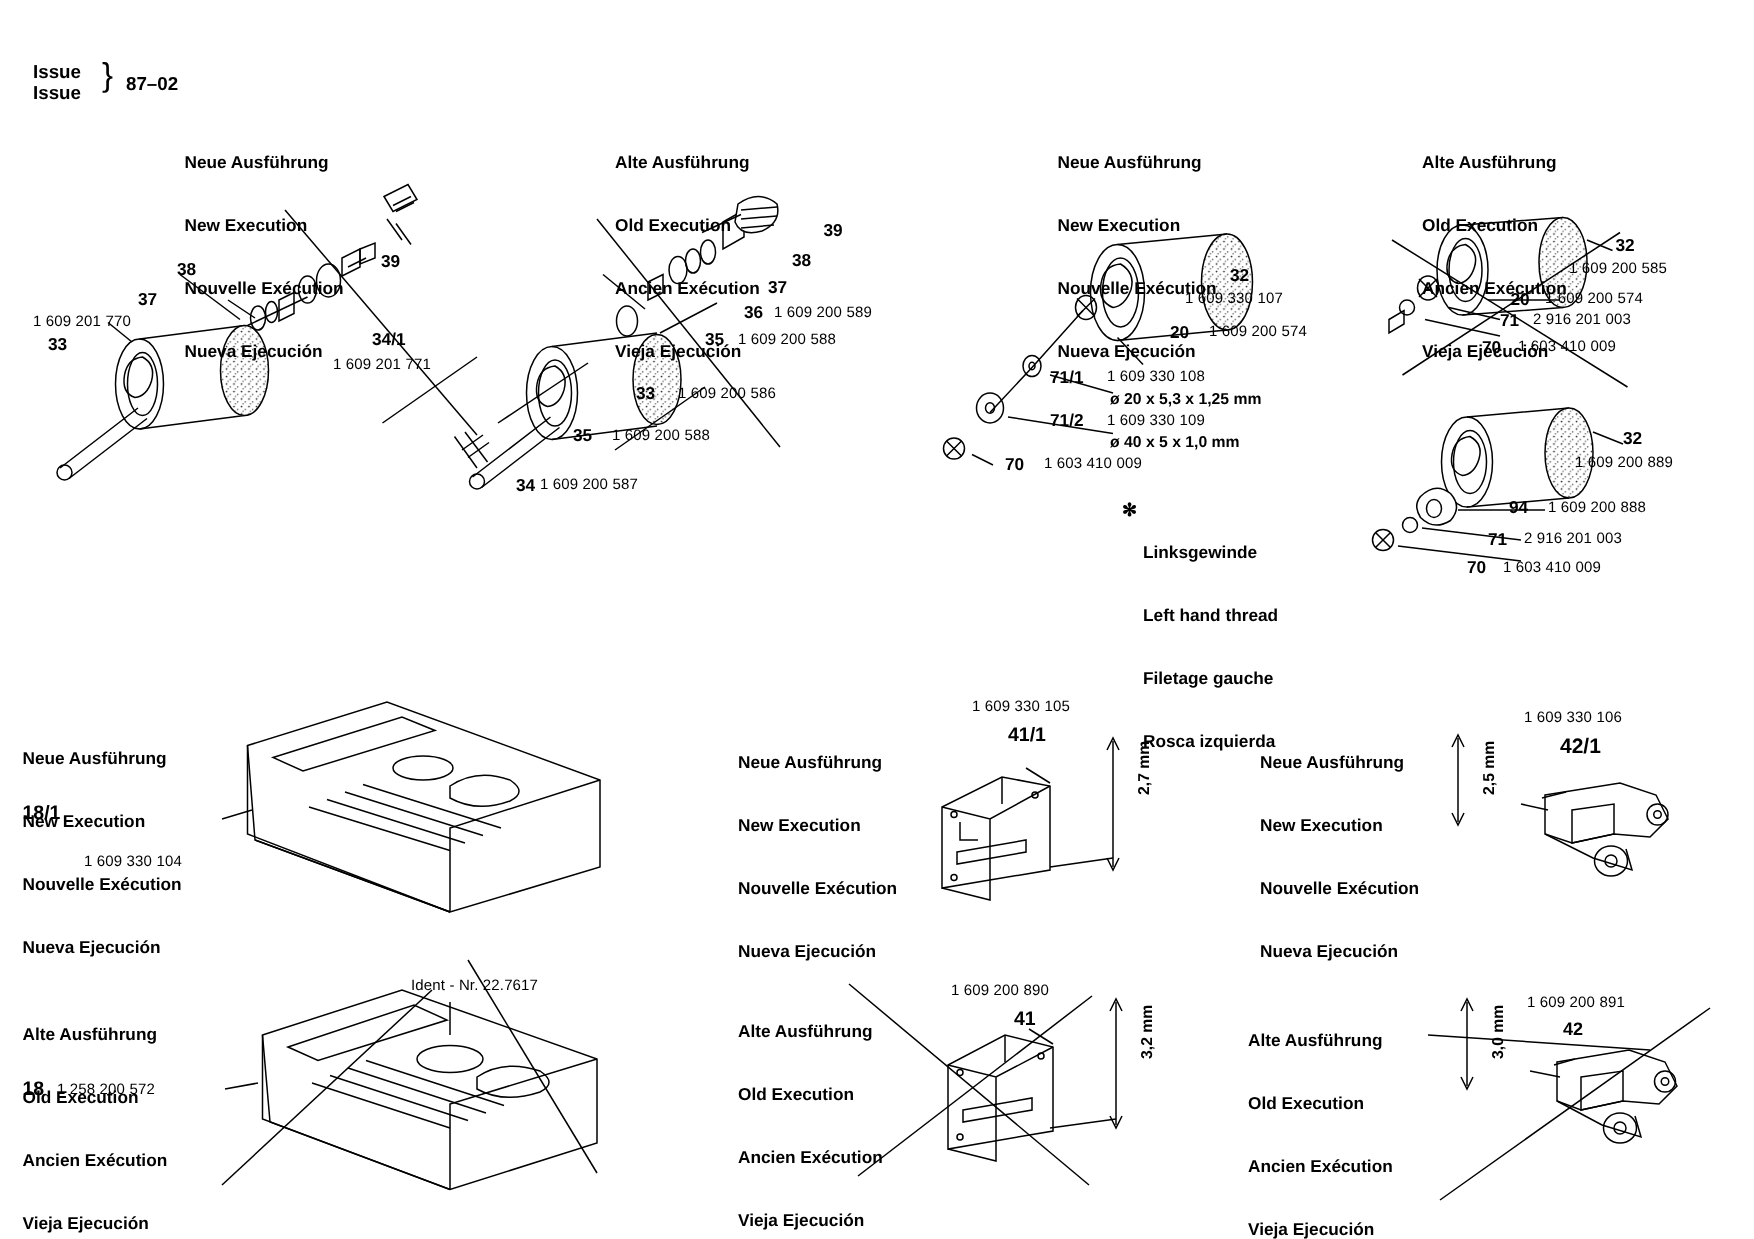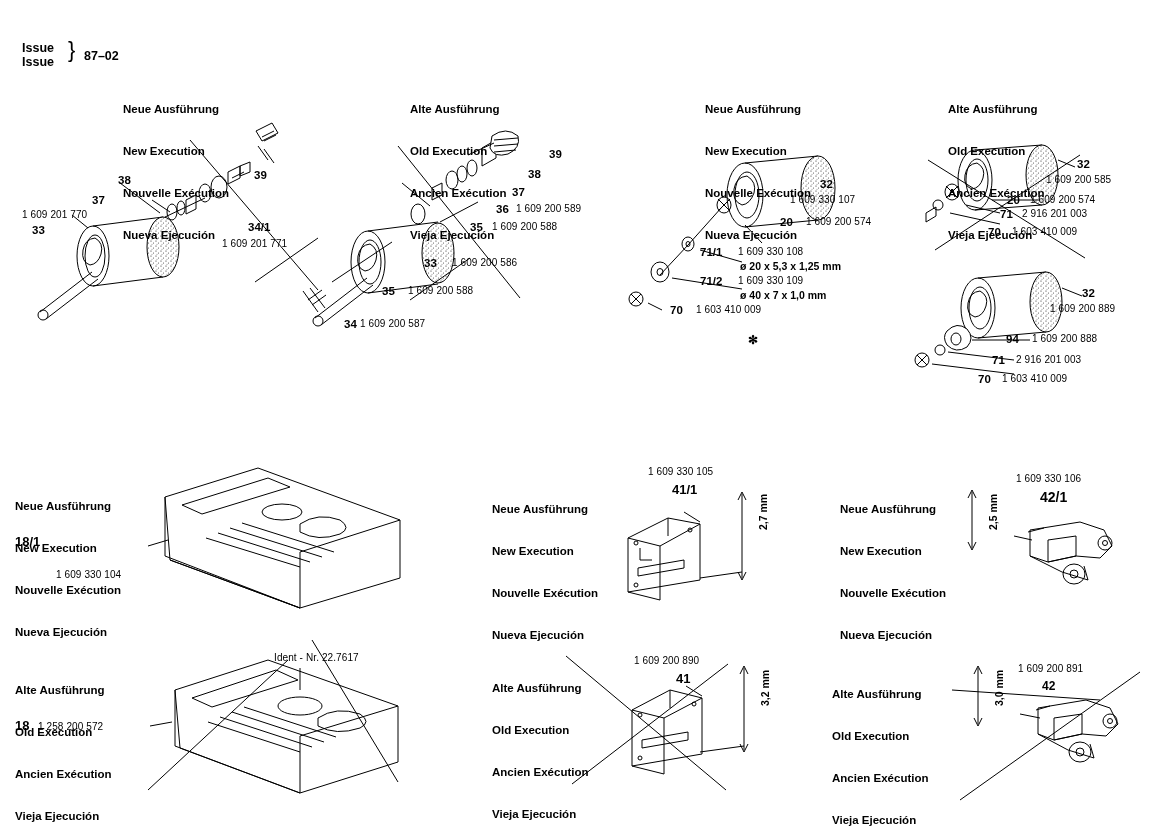--- a/index.html
+++ b/index.html
@@ -345,24 +345,30 @@
 
   <div class="abs txt lbl" style="left:820px; top:178px;">32</div>
   <div class="abs txt pn" style="left:790px; top:194px;">1 609 330 107</div>
   <div class="abs txt lbl" style="left:780px; top:216px;">20</div>
   <div class="abs txt pn" style="left:806px; top:216px;">1 609 200 574</div>
   <div class="abs txt lbl" style="left:700px; top:246px;">71/1</div>
   <div class="abs txt pn" style="left:738px; top:246px;">1 609 330 108</div>
   <div class="abs txt small" style="left:740px; top:261px;">ø 20 x 5,3 x 1,25 mm</div>
   <div class="abs txt lbl" style="left:700px; top:275px;">71/2</div>
   <div class="abs txt pn" style="left:738px; top:275px;">1 609 330 109</div>
-  <div class="abs txt small" style="left:740px; top:290px;">ø 40 x 7 x 1,0 mm</div>
+  <div class="abs txt small" style="left:740px; top:290px;">ø 40 x 5 x 1,0 mm</div>
   <div class="abs txt lbl" style="left:670px; top:304px;">70</div>
   <div class="abs txt pn" style="left:696px; top:304px;">1 603 410 009</div>
 
+  <div class="abs txt lang" style="left:762px; top:334px;">
+    <div>Linksgewinde</div>
+    <div>Left hand thread</div>
+    <div>Filetage gauche</div>
+    <div>Rosca izquierda</div>
+  </div>
   <div class="abs txt lbl" style="left:748px; top:334px; font-size:12px;">✻</div>
 
   <div class="abs txt lang" style="left:948px; top:74px;">
     <div>Alte Ausführung</div>
     <div>Old Execution</div>
     <div>Ancien Exécution</div>
     <div>Vieja Ejecución</div>
   </div>
 
   <div class="abs txt lbl" style="left:1077px; top:158px;">32</div>

